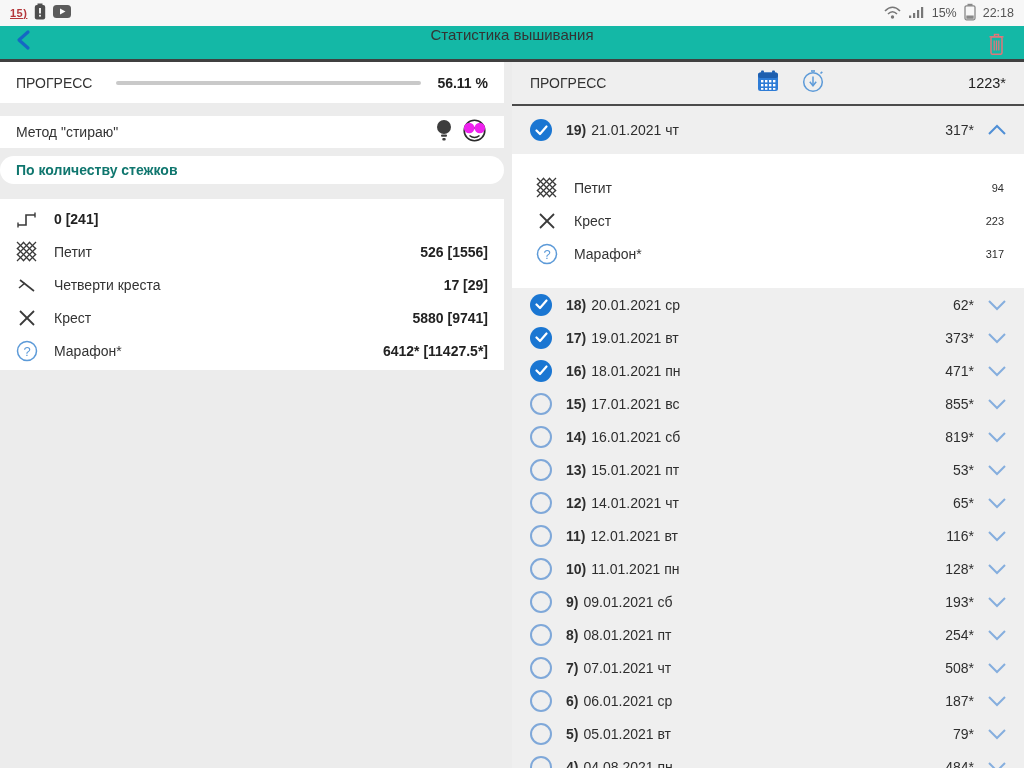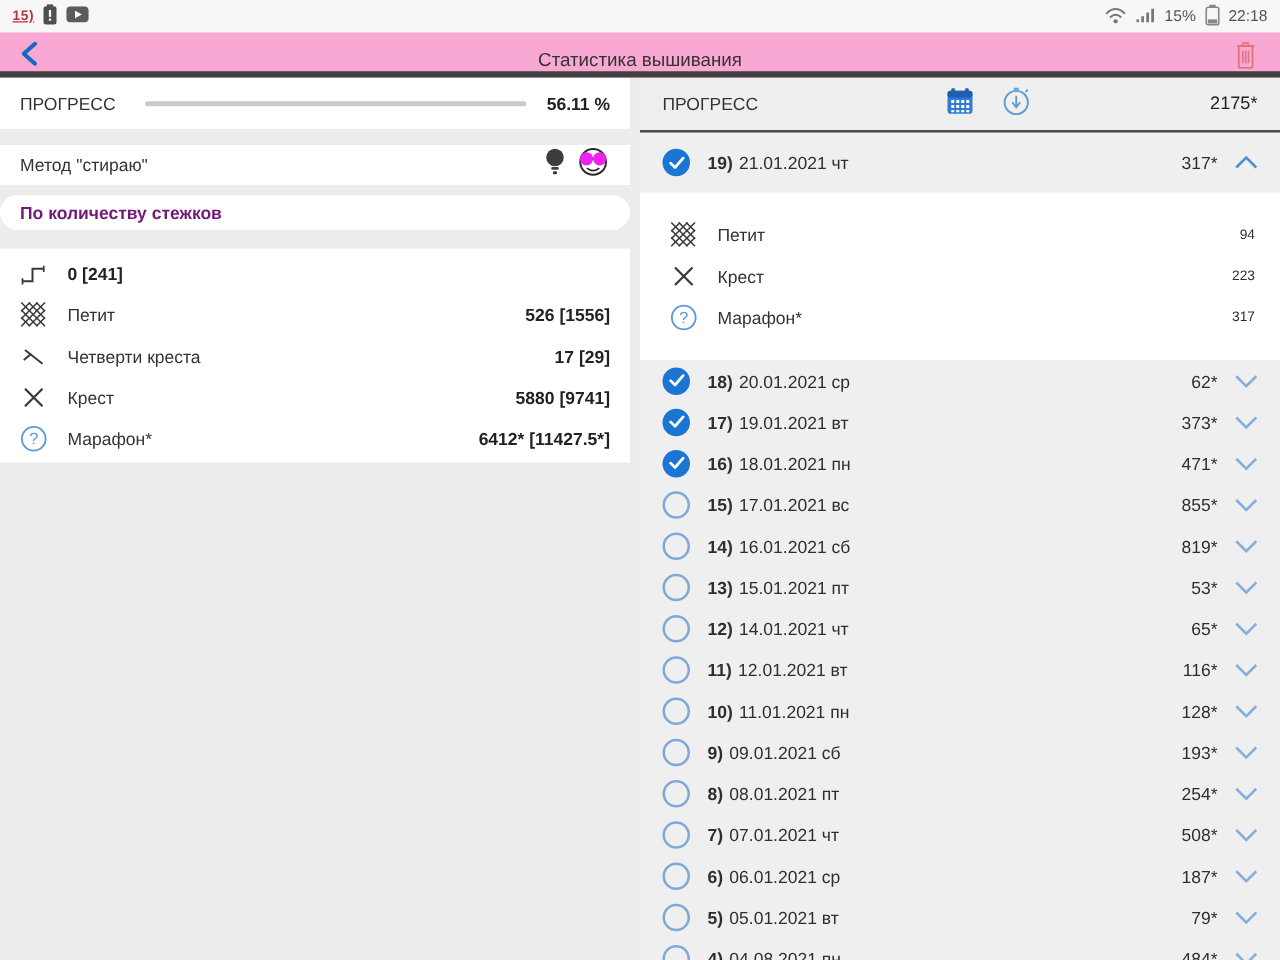--- a/index.html
+++ b/index.html
@@ -7,43 +7,43 @@
     font-family:"Liberation Sans","DejaVu Sans",sans-serif; background:#ededed; color:#2e2e2e; }
 
   
   .status-bar { height:26px; background:#f7f7f7; display:flex; align-items:center;
     justify-content:space-between; padding:0 10px; font-size:12px; color:#555; }
   .sb-left, .sb-right { display:flex; align-items:center; gap:7px; }
   .icon-15 { color:#b5373b; font-weight:700; font-size:11px; text-decoration:underline; letter-spacing:.5px; }
   .sb-txt { font-size:12.5px; color:#555; }
 
   
-  .app-bar { height:36px; background:#f9a8d4; position:relative; border-bottom:5px solid #404040;
-    display:flex; align-items:flex-end; }
+  .app-bar { height:36px; background:#14b8a6; position:relative; border-bottom:3px solid #404040;
+    display:flex; align-items:flex-start; }
   .app-title { position:absolute; left:0; right:0; text-align:center; font-size:15px; color:#333; }
   .back-btn { margin-left:10px; width:28px; height:28px; display:flex; align-items:center; justify-content:center; z-index:2; }
   .trash-btn { position:absolute; right:14px; top:4px; width:28px; height:28px;
     display:flex; align-items:center; justify-content:center; z-index:2; }
 
   
   .content { display:flex; height:706px; }
   .left-panel  { width:512px; background:#ececec; }
   .right-panel { width:512px; background:#efefef; display:flex; flex-direction:column; }
 
   
   .lrow { background:#fff; margin-right:8px; padding:0 16px; display:flex; align-items:center; }
   .row-progress { height:41px; margin-bottom:13px; }
   .plabel { font-size:14px; color:#333; width:94px; flex:none; }
   .pbar { flex:1; height:4px; background:#c9c9c9; border-radius:2px; margin:0 16px 0 6px; }
   .pfill { height:100%; background:#1a73d0; border-radius:2px; }
   .pvalue { font-size:14px; font-weight:700; color:#222; flex:none; }
   .row-method { height:32px; margin-bottom:8px; }
   .mlabel { font-size:14px; color:#333; flex:1; }
   .micons { display:flex; align-items:center; gap:9px; }
-  .row-section { height:28px; margin-bottom:15px; font-size:14px; font-weight:700; color:#701a75;border-radius:14px; }
+  .row-section { height:28px; margin-bottom:15px; font-size:14px; font-weight:700; color:#0f766e;border-radius:14px; }
   .card { background:#fff; margin-right:8px; padding:3px 0; }
   .stitch-row { height:33px; display:flex; align-items:center; padding:0 16px; }
   .sicon { width:24px; flex:none; display:flex; align-items:center; margin-right:14px; }
   .slabel { flex:1; font-size:14px; color:#333; }
   .svalue { font-size:14px; font-weight:700; color:#222; }
 
   
   .cal-header { height:42px; display:flex; align-items:center; padding:0 18px; position:relative; flex:none; }
   .cal-title { font-size:14px; color:#333; }
   .cal-icons { position:absolute; left:244px; display:flex; align-items:center; gap:20px; }
@@ -256,21 +256,21 @@
               </g>
             </svg></span>
         <span><svg width="26" height="26" viewBox="0 0 26 26">
               <circle cx="13" cy="14" r="9.3" fill="none" stroke="#5c9ad8" stroke-width="1.5"></circle>
               <line x1="13" y1="8.5" x2="13" y2="17" stroke="#5c9ad8" stroke-width="1.5"></line>
               <polyline points="9.8,13.8 13,17.8 16.2,13.8" fill="none" stroke="#5c9ad8" stroke-width="1.5"></polyline>
               <line x1="11" y1="3" x2="15" y2="3" stroke="#5c9ad8" stroke-width="1.6"></line>
               <line x1="20.5" y1="5.5" x2="22.3" y2="3.8" stroke="#5c9ad8" stroke-width="1.6"></line>
             </svg></span>
       </span>
-      <span class="cal-total">2175*</span>
+      <span class="cal-total">1223*</span>
     </div>
 
     <div class="dark-line"></div>
 
     <div class="cal-row selected">
       <span class="chk checked">
           <svg width="13" height="11" viewBox="0 0 13 11">
             <polyline points="1.5,5.5 5,9 11.5,1.5" fill="none" stroke="#fff" stroke-width="2.2" stroke-linecap="round" stroke-linejoin="round"></polyline>
           </svg>
         </span>

